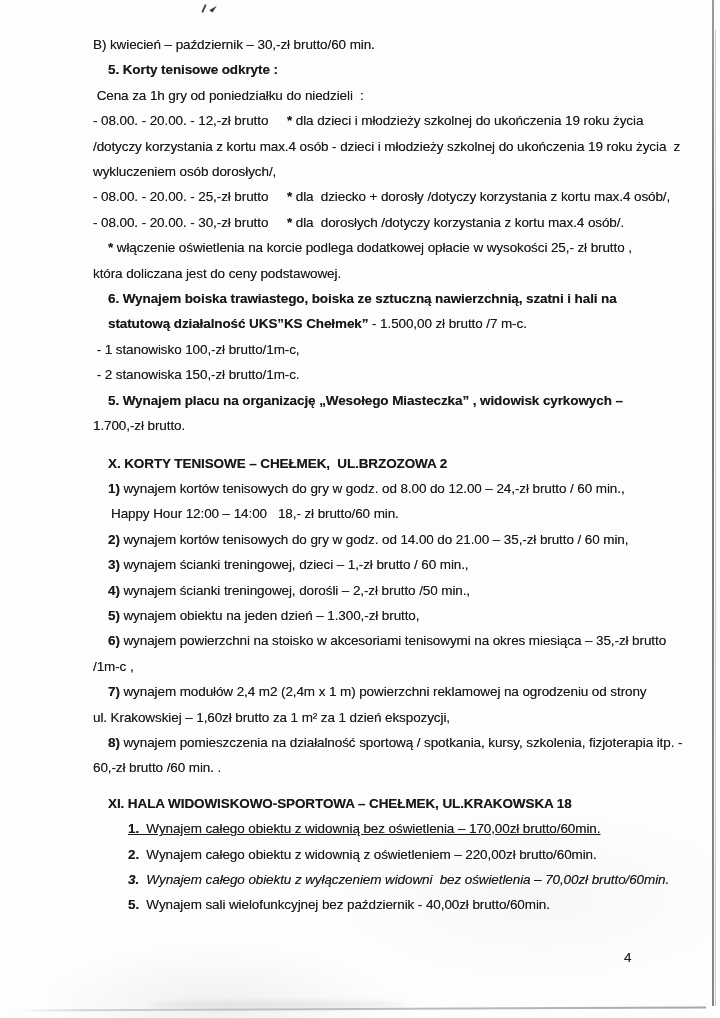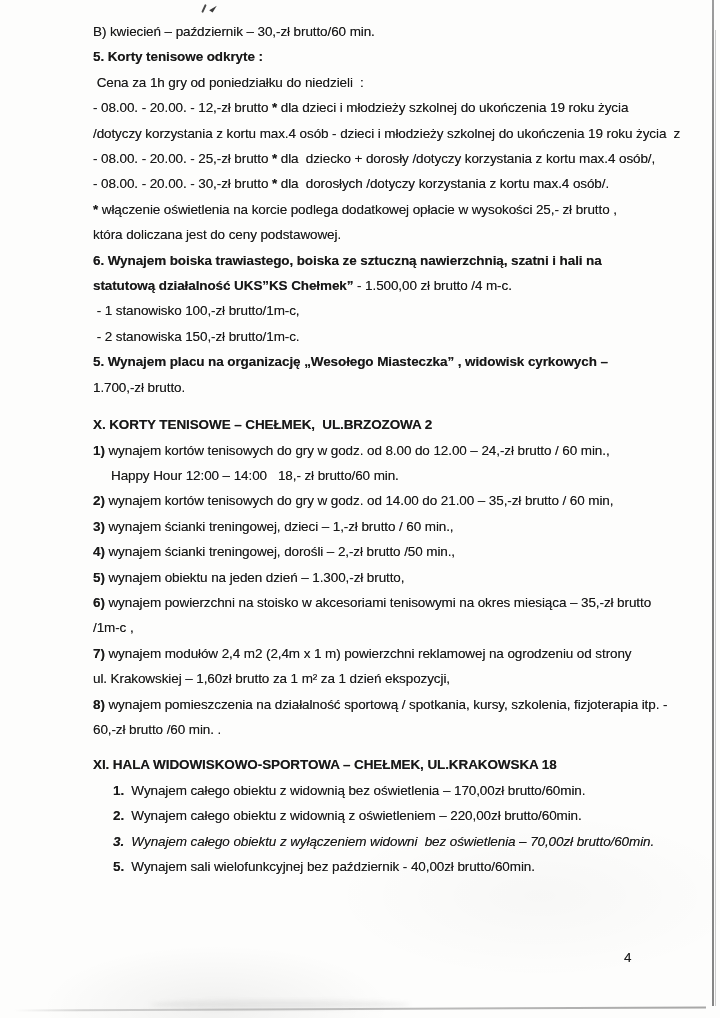--- a/index.html
+++ b/index.html
@@ -13,33 +13,34 @@
     overflow: hidden;
     background:
       radial-gradient(ellipse 300px 120px at 75% 88%, rgba(0,0,0,0.025), rgba(0,0,0,0) 70%),
       radial-gradient(ellipse 250px 90px at 30% 99%, rgba(0,0,0,0.05), rgba(0,0,0,0) 70%),
       #fdfdfc;
     font-family: "Liberation Sans", sans-serif;
   }
   .doc {
     position: absolute;
     left: 93px;
-    top: 19px;
+    top: 32px;
     width: 612px;
     color: #181818;
     font-size: 13.5px;
     letter-spacing: -0.1px;
     text-shadow: 0 0 0.5px rgba(25,25,25,0.55);
   }
   .doc-line {
     line-height: 25.4px;
     white-space: pre-wrap;
   }
   .doc-line .b {
     font-weight: bold;
+    margin-left: 15px;
   }
   .page-number {
     position: absolute;
     left: 624px;
     top: 950px;
     font-size: 13.5px;
     color: #1c1c1c;
     text-shadow: 0 0 0.5px rgba(25,25,25,0.5);
   }
   .pen-mark {
@@ -114,45 +115,46 @@
     <span class="pm1"></span>
     <span class="pm2"></span>
   </div>
 
   <div class="doc" id="doc">
       <div class="doc-line"><span>B) kwiecień – październik – 30,-zł brutto/60 min.</span></div>
       <div class="doc-line"><span class="b">5. Korty tenisowe odkryte :</span></div>
       <div class="doc-line"><span> Cena za 1h gry od poniedziałku do niedzieli  :</span></div>
       <div class="doc-line"><span>- 08.00. - 20.00. - 12,-zł brutto </span><span class="b">*</span><span> dla dzieci i młodzieży szkolnej do ukończenia 19 roku życia</span></div>
       <div class="doc-line"><span>/dotyczy korzystania z kortu max.4 osób - dzieci i młodzieży szkolnej do ukończenia 19 roku życia  z</span></div>
+      <div class="doc-line"><span>wykluczeniem osób dorosłych/,</span></div>
       <div class="doc-line"><span>- 08.00. - 20.00. - 25,-zł brutto </span><span class="b">*</span><span> dla  dziecko + dorosły /dotyczy korzystania z kortu max.4 osób/,</span></div>
       <div class="doc-line"><span>- 08.00. - 20.00. - 30,-zł brutto </span><span class="b">*</span><span> dla  dorosłych /dotyczy korzystania z kortu max.4 osób/.</span></div>
       <div class="doc-line"><span class="b">*</span><span> włączenie oświetlenia na korcie podlega dodatkowej opłacie w wysokości 25,- zł brutto ,</span></div>
       <div class="doc-line"><span>która doliczana jest do ceny podstawowej.</span></div>
       <div class="doc-line"><span class="b">6. Wynajem boiska trawiastego, boiska ze sztuczną nawierzchnią, szatni i hali na</span></div>
-      <div class="doc-line"><span class="b">statutową działalność UKS”KS Chełmek”</span><span> - 1.500,00 zł brutto /4 m-c.</span></div>
+      <div class="doc-line"><span class="b">statutową działalność UKS”KS Chełmek”</span><span> - 1.500,00 zł brutto /7 m-c.</span></div>
       <div class="doc-line"><span> - 1 stanowisko 100,-zł brutto/1m-c,</span></div>
       <div class="doc-line"><span> - 2 stanowiska 150,-zł brutto/1m-c.</span></div>
       <div class="doc-line"><span class="b">5. Wynajem placu na organizację „Wesołego Miasteczka” , widowisk cyrkowych –</span></div>
       <div class="doc-line"><span>1.700,-zł brutto.</span></div>
       <div class="doc-line" style="margin-top: 12px;"><span class="b">X. KORTY TENISOWE – CHEŁMEK,  UL.BRZOZOWA 2</span></div>
       <div class="doc-line"><span class="b">1)</span><span> wynajem kortów tenisowych do gry w godz. od 8.00 do 12.00 – 24,-zł brutto / 60 min.,</span></div>
       <div class="doc-line" style="padding-left: 18px;"><span>Happy Hour 12:00 – 14:00   18,- zł brutto/60 min.</span></div>
       <div class="doc-line"><span class="b">2)</span><span> wynajem kortów tenisowych do gry w godz. od 14.00 do 21.00 – 35,-zł brutto / 60 min,</span></div>
       <div class="doc-line"><span class="b">3)</span><span> wynajem ścianki treningowej, dzieci – 1,-zł brutto / 60 min.,</span></div>
       <div class="doc-line"><span class="b">4)</span><span> wynajem ścianki treningowej, dorośli – 2,-zł brutto /50 min.,</span></div>
       <div class="doc-line"><span class="b">5)</span><span> wynajem obiektu na jeden dzień – 1.300,-zł brutto,</span></div>
       <div class="doc-line"><span class="b">6)</span><span> wynajem powierzchni na stoisko w akcesoriami tenisowymi na okres miesiąca – 35,-zł brutto</span></div>
       <div class="doc-line"><span>/1m-c ,</span></div>
       <div class="doc-line"><span class="b">7)</span><span> wynajem modułów 2,4 m2 (2,4m x 1 m) powierzchni reklamowej na ogrodzeniu od strony</span></div>
       <div class="doc-line"><span>ul. Krakowskiej – 1,60zł brutto za 1 m² za 1 dzień ekspozycji,</span></div>
       <div class="doc-line"><span class="b">8)</span><span> wynajem pomieszczenia na działalność sportową / spotkania, kursy, szkolenia, fizjoterapia itp. -</span></div>
       <div class="doc-line"><span>60,-zł brutto /60 min. .</span></div>
       <div class="doc-line" style="margin-top: 10px;"><span class="b">XI. HALA WIDOWISKOWO-SPORTOWA – CHEŁMEK, UL.KRAKOWSKA 18</span></div>
-      <div class="doc-line" style="padding-left: 20px;"><span class="b">1.</span><span>  Wynajem całego obiektu z widownią bez oświetlenia – 170,00zł brutto/60min.</span></div>
+      <div class="doc-line" style="padding-left: 20px; text-decoration: underline;"><span class="b">1.</span><span>  Wynajem całego obiektu z widownią bez oświetlenia – 170,00zł brutto/60min.</span></div>
       <div class="doc-line" style="padding-left: 20px;"><span class="b">2.</span><span>  Wynajem całego obiektu z widownią z oświetleniem – 220,00zł brutto/60min.</span></div>
       <div class="doc-line" style="padding-left: 20px; font-style: italic;"><span class="b">3.</span><span>  Wynajem całego obiektu z wyłączeniem widowni  bez oświetlenia – 70,00zł brutto/60min.</span></div>
       <div class="doc-line" style="padding-left: 20px;"><span class="b">5.</span><span>  Wynajem sali wielofunkcyjnej bez październik - 40,00zł brutto/60min.</span></div>
     </div>
 
   <div class="page-number">4</div>
 
   <div class="scan-edge"></div>
   <div class="scan-edge-light"></div>
   <div class="bottom-smudge"></div>

